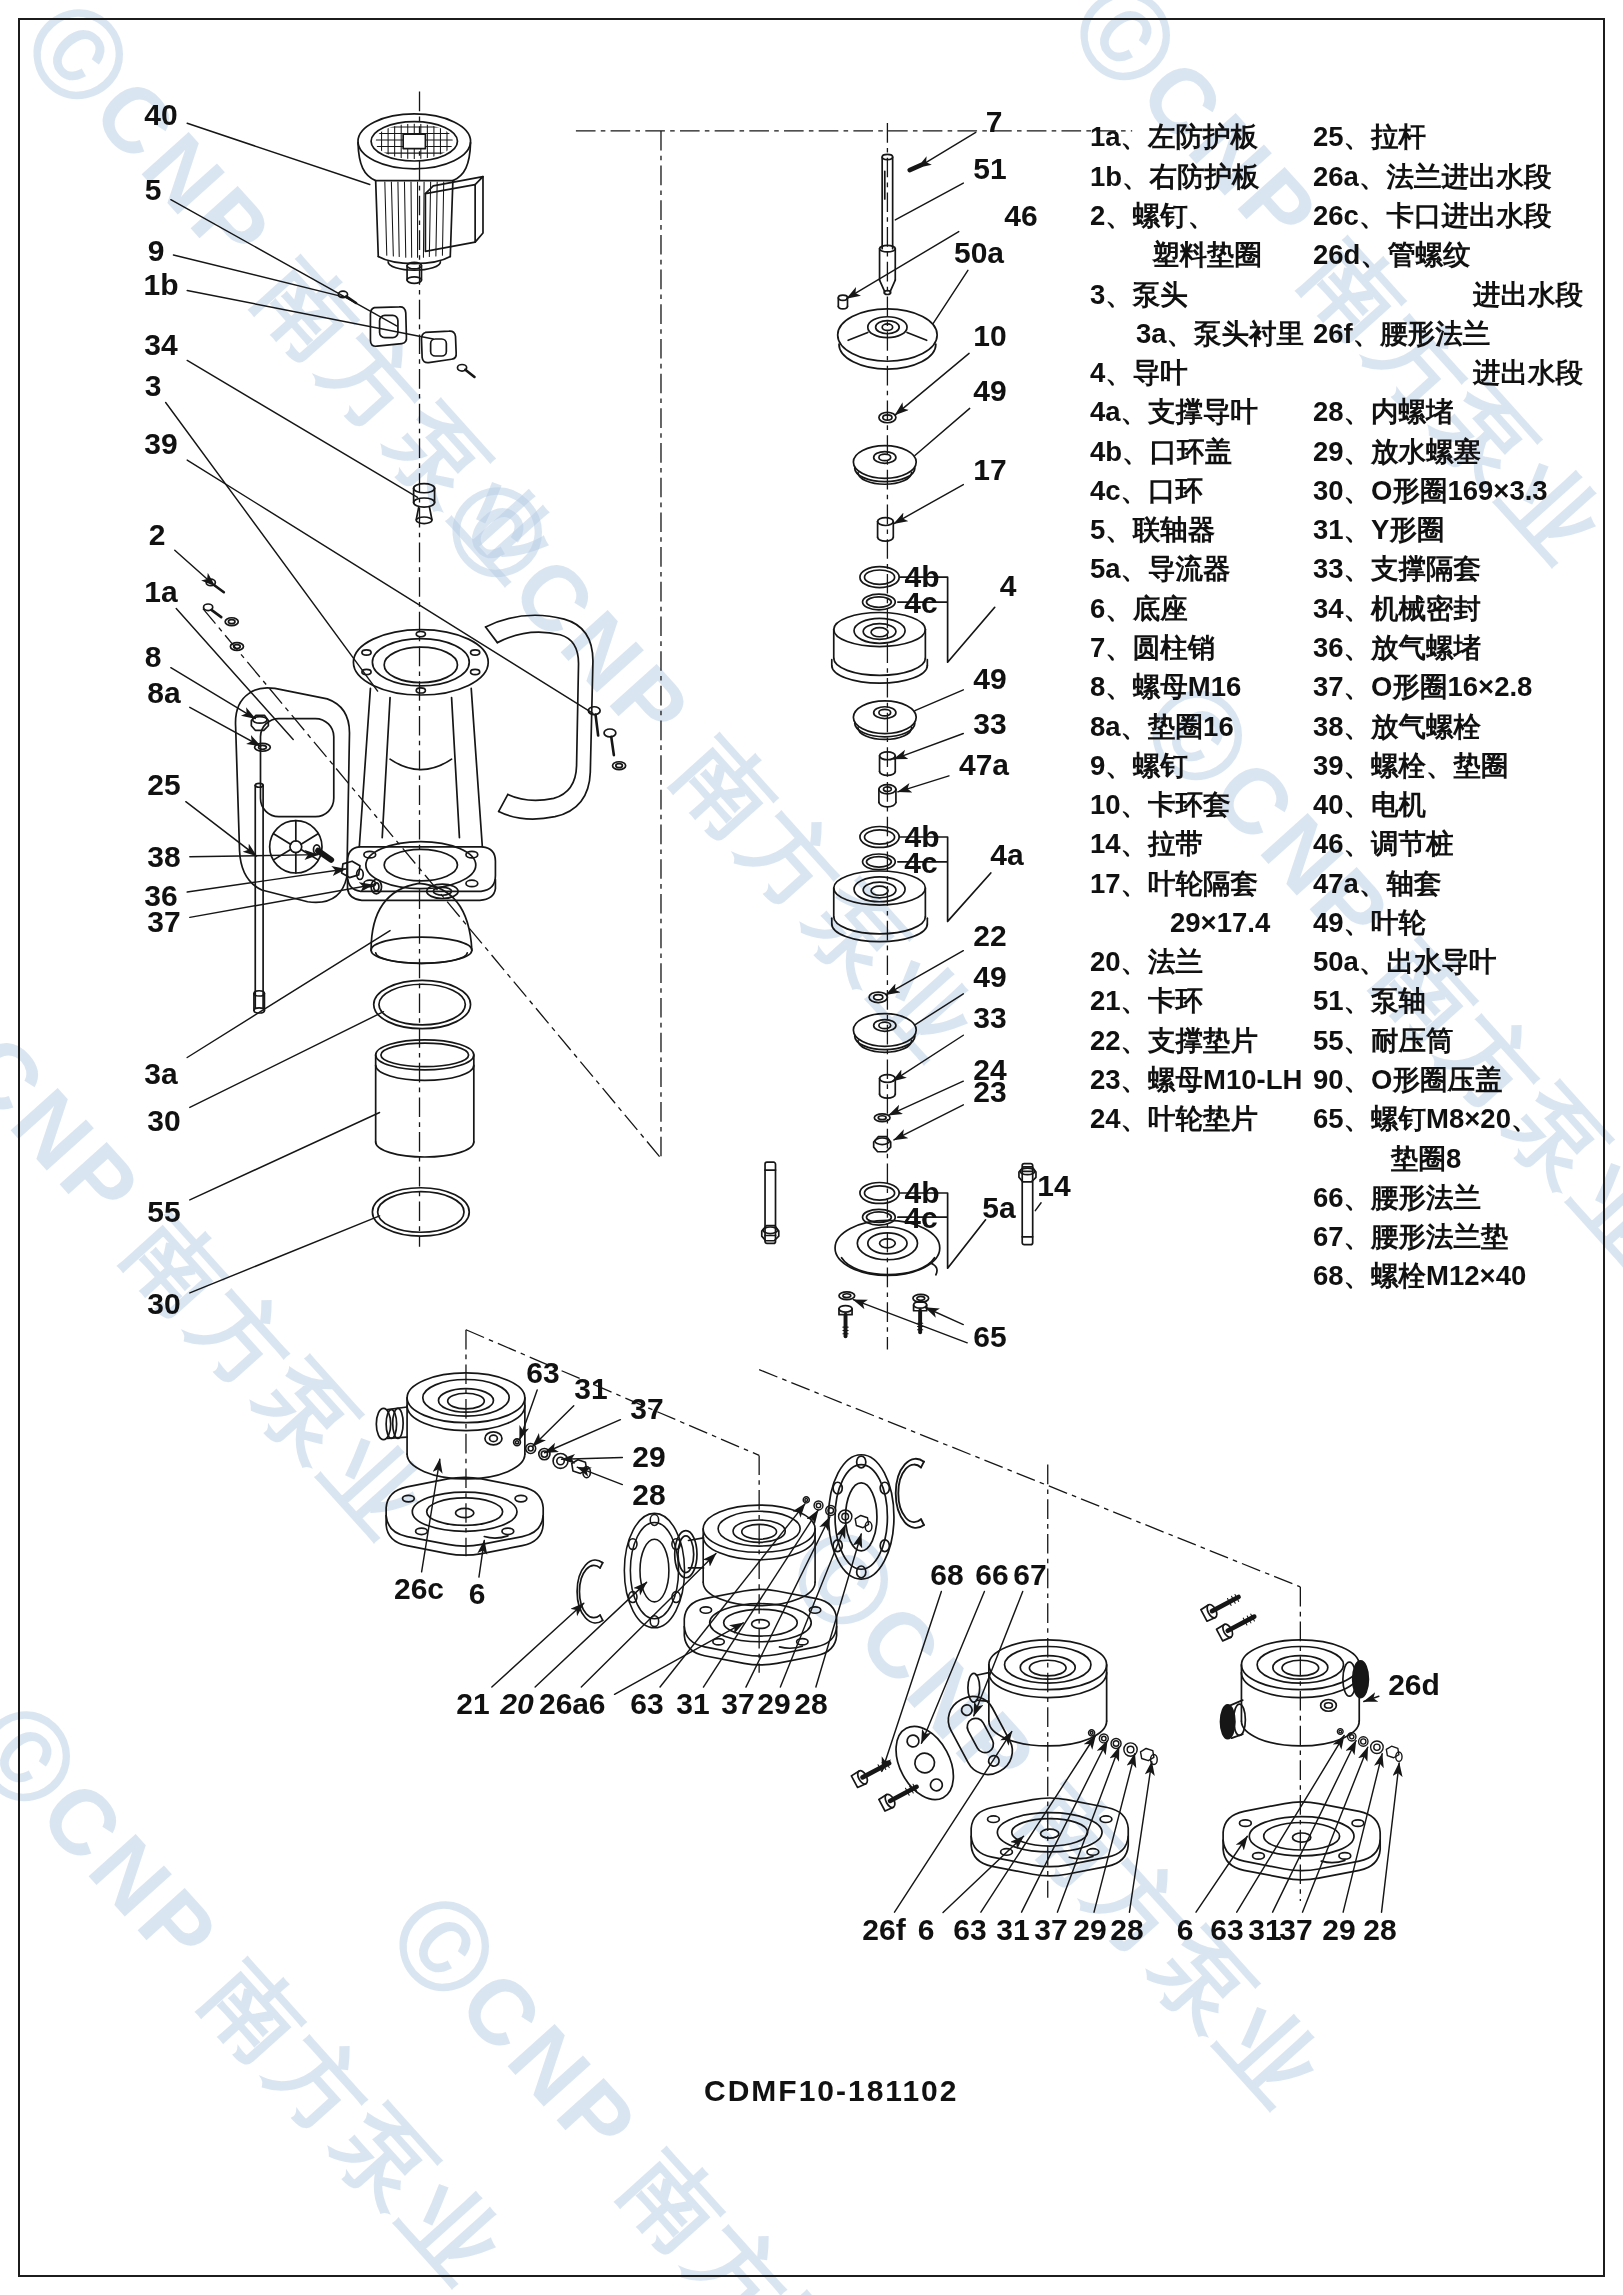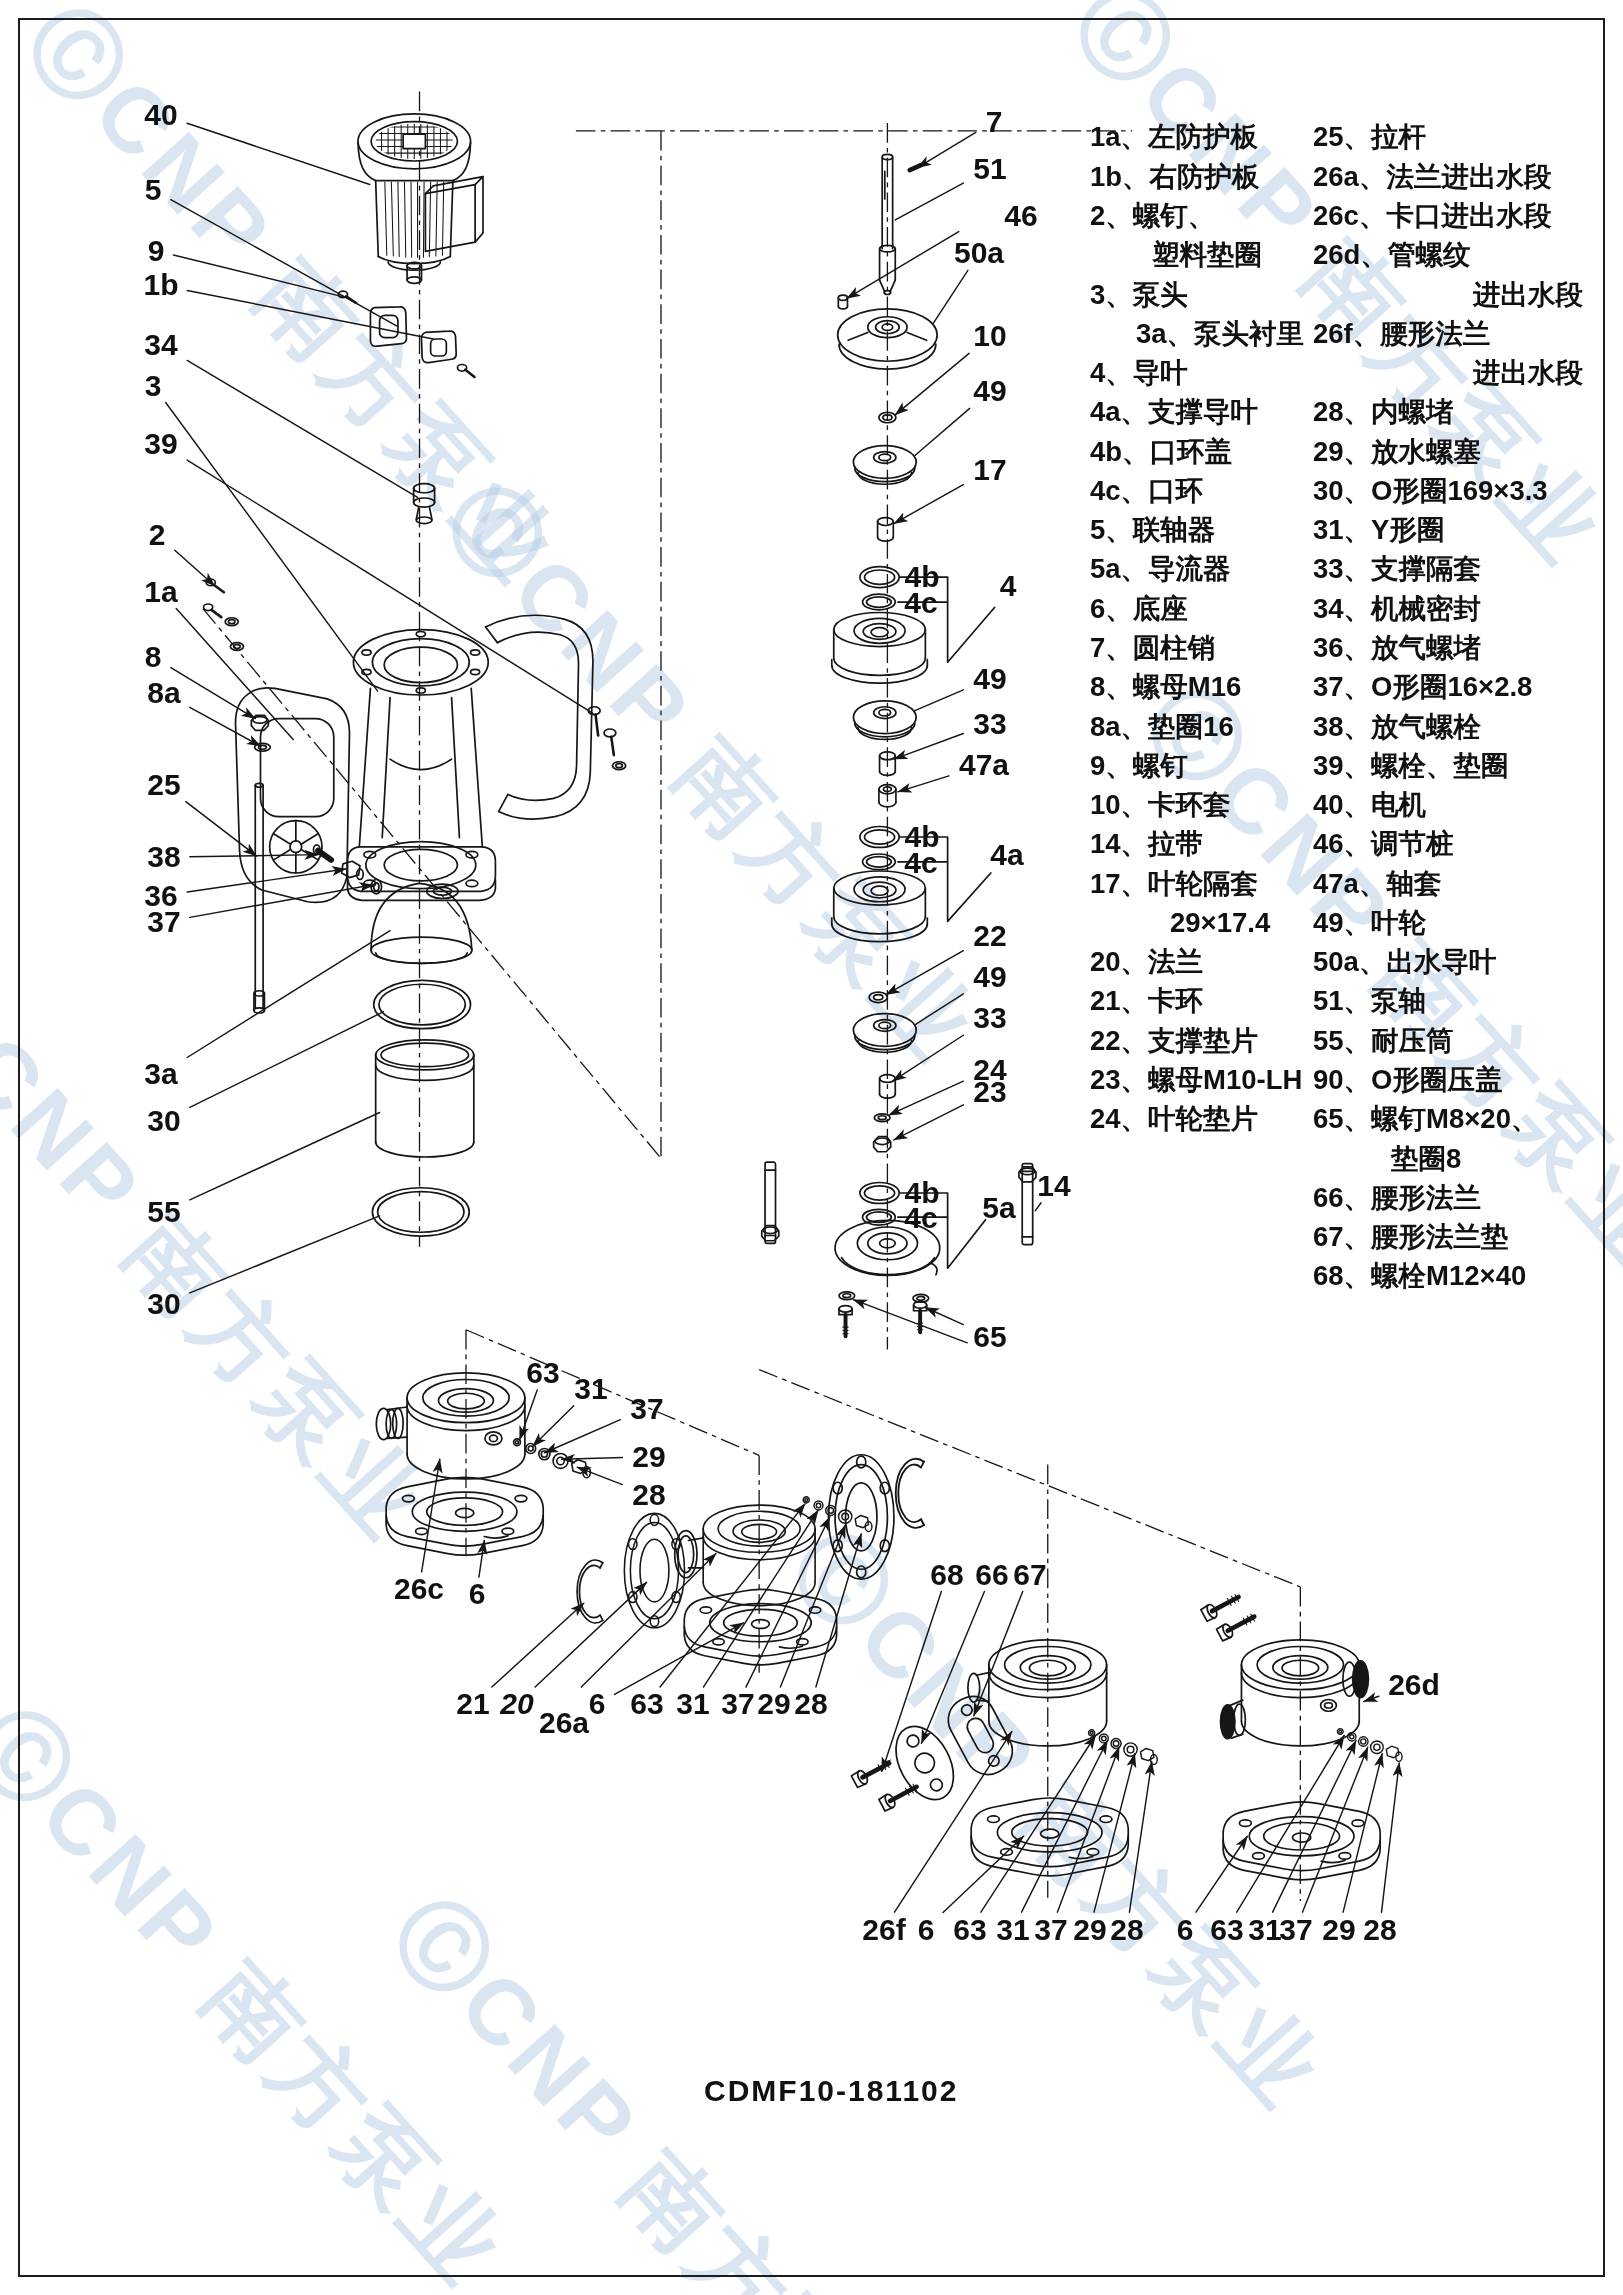--- a/index.html
+++ b/index.html
@@ -619,21 +619,21 @@
       <div class="co" style="left: 990px; top: 1337px;">65</div>
       <div class="co" style="left: 543px; top: 1373px;">63</div>
       <div class="co" style="left: 591px; top: 1389px;">31</div>
       <div class="co" style="left: 647px; top: 1409px;">37</div>
       <div class="co" style="left: 649px; top: 1457px;">29</div>
       <div class="co" style="left: 649px; top: 1495px;">28</div>
       <div class="co" style="left: 419px; top: 1589px;">26c</div>
       <div class="co" style="left: 477px; top: 1594px;">6</div>
       <div class="co" style="left: 473px; top: 1704px;">21</div>
       <div class="co" style="left: 517px; top: 1704px; font-style: italic;">20</div>
-      <div class="co" style="left: 564px; top: 1704px; margin-top: 19px;">26a</div>
+      <div class="co" style="left: 564px; top: 1704px;">26a</div>
       <div class="co" style="left: 597px; top: 1704px;">6</div>
       <div class="co" style="left: 647px; top: 1704px;">63</div>
       <div class="co" style="left: 693px; top: 1704px;">31</div>
       <div class="co" style="left: 738px; top: 1704px;">37</div>
       <div class="co" style="left: 774px; top: 1704px;">29</div>
       <div class="co" style="left: 811px; top: 1704px;">28</div>
       <div class="co" style="left: 947px; top: 1575px;">68</div>
       <div class="co" style="left: 992px; top: 1575px;">66</div>
       <div class="co" style="left: 1030px; top: 1575px;">67</div>
       <div class="co" style="left: 1414px; top: 1685px;">26d</div>

